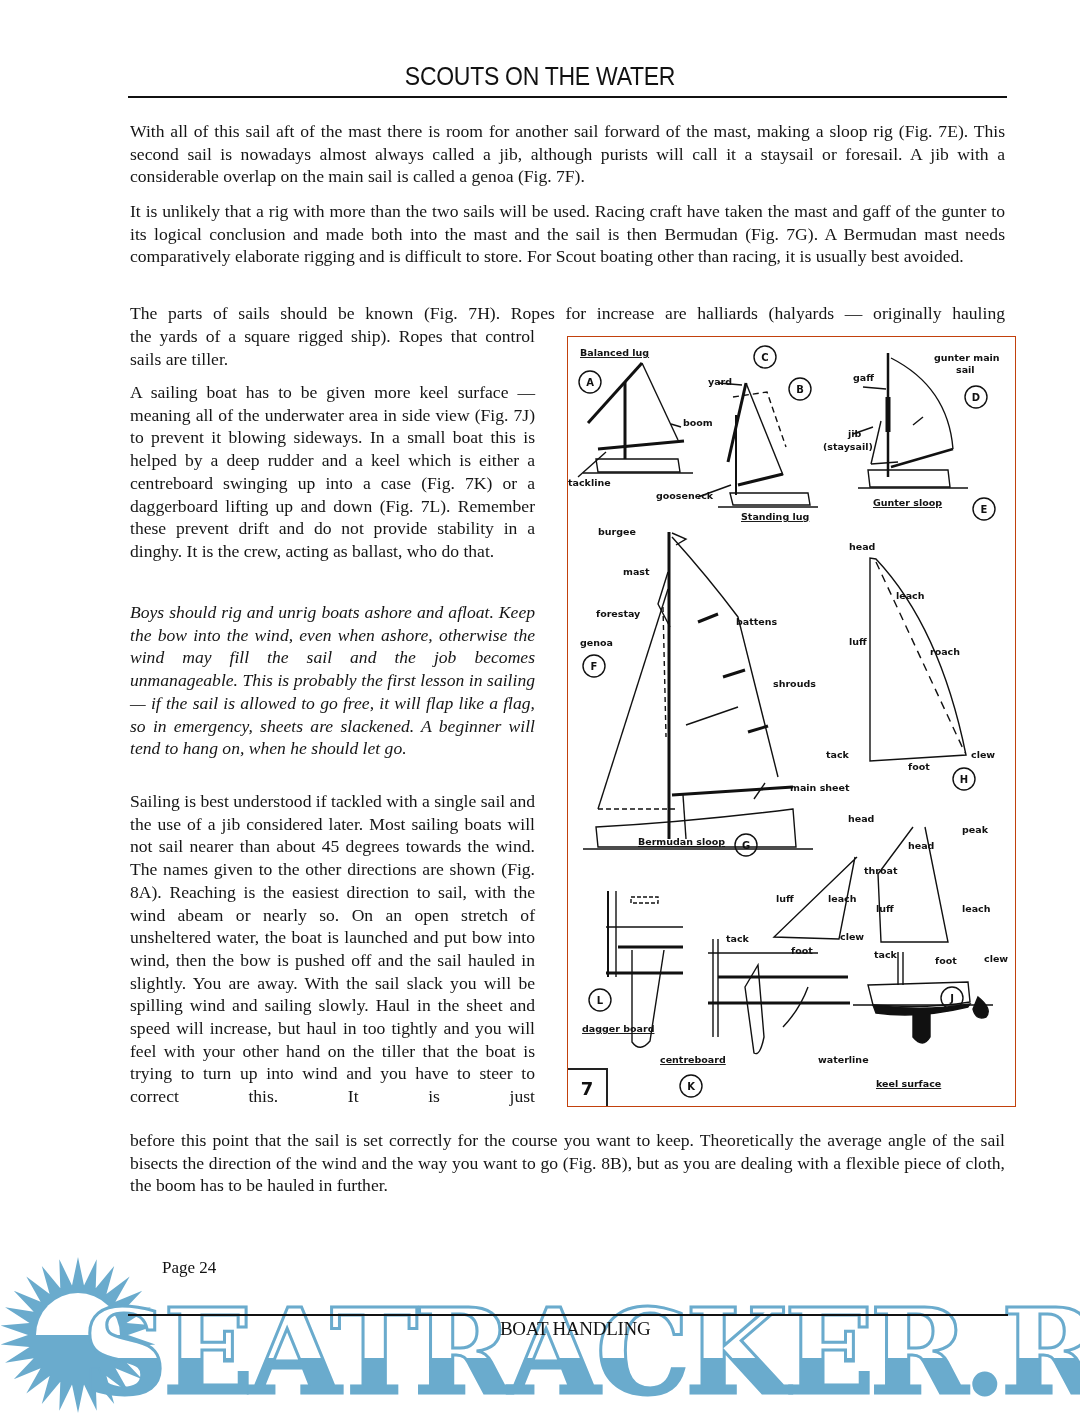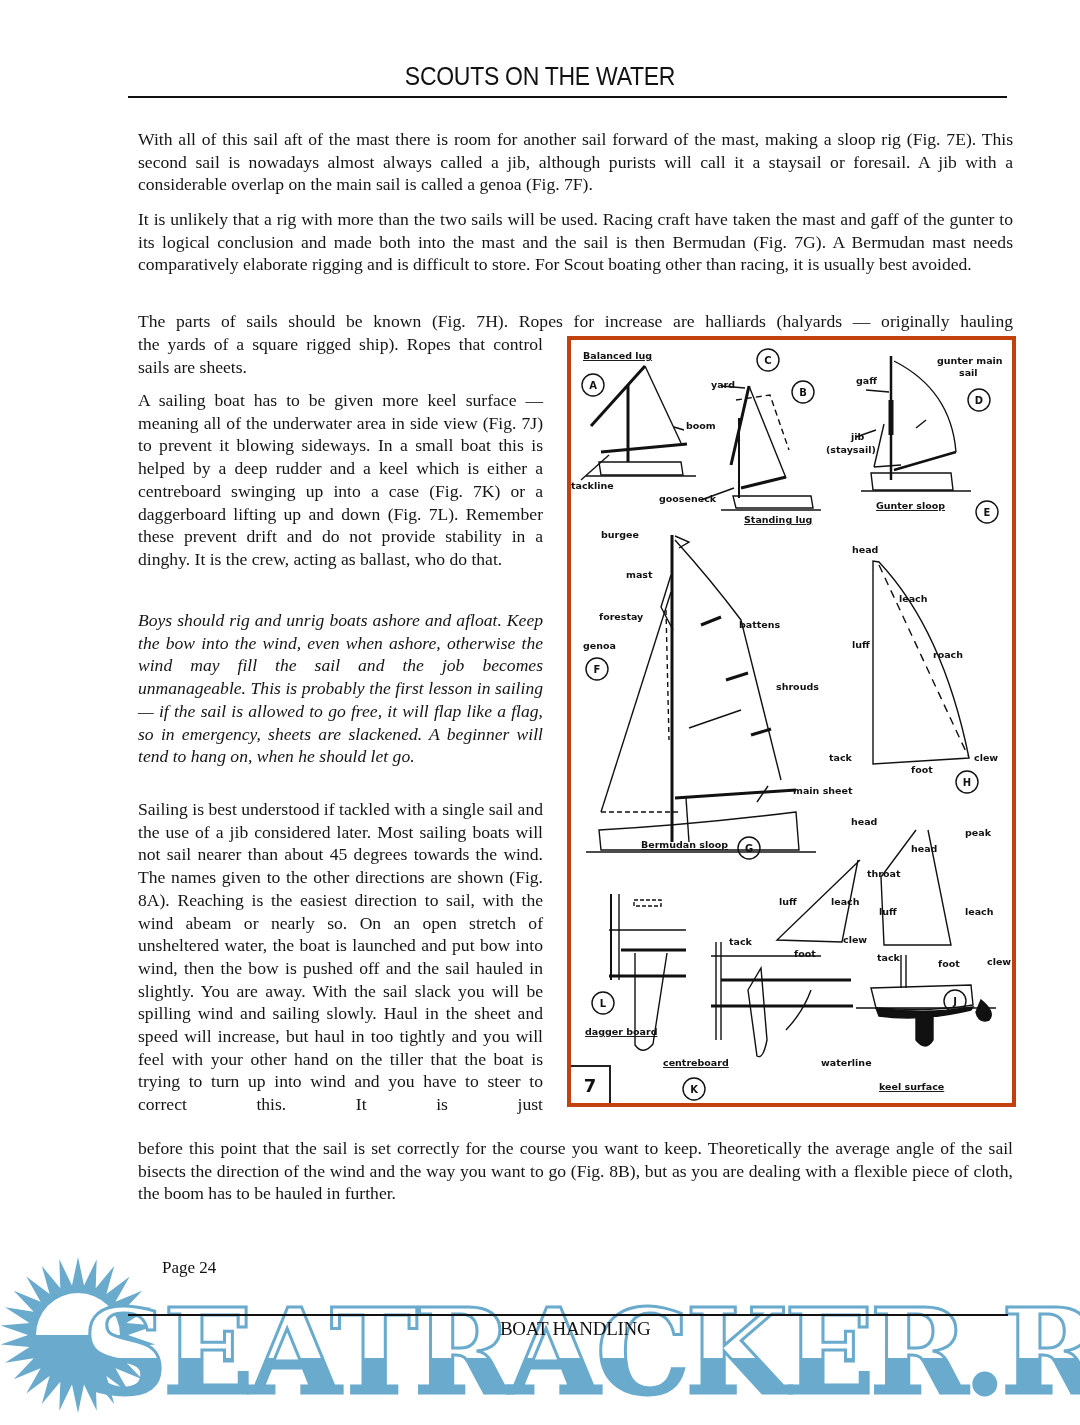--- a/index.html
+++ b/index.html
@@ -7,35 +7,35 @@
   .page-header {
     position: absolute; left: 0; width: 1080px; top: 62px; text-align: center;
     font-family: "Liberation Sans", sans-serif; font-size: 25px; letter-spacing: -0.3px;
     transform: scaleX(0.92); transform-origin: center; color: #111;
   }
   .header-rule { position: absolute; left: 128px; width: 879px; top: 96px; height: 2px; background: #111; }
   .body-text {
     font-family: "Liberation Serif", serif; font-size: 17.6px; line-height: 22.7px;
     text-align: justify; color: #151515;
   }
-  .para { position: absolute; margin: 8px; }
+  .para { position: absolute; margin: 0; }
   .full { left: 130px; width: 875px; }
   .narrow { left: 130px; width: 405px; }
   #p1 { top: 120px; }
   #p2 { top: 200px; }
   #p3a { top: 302px; }
   #p3b { top: 325px; }
   #p4 { top: 381px; }
   #p5 { top: 601px; font-style: italic; }
   #p6 { top: 790px; }
   #p6b { top: 1129px; }
 
   .figure {
     position: absolute; left: 567px; top: 336px; width: 449px; height: 771px;
-    border: 4px solid #c2410c; box-sizing: border-box; background: #fff;
+    border: 1px solid #c2410c; box-sizing: border-box; background: #fff;
   }
   .figure svg { position: absolute; left: 0; top: 0; }
   .fig-num-box { position: absolute; left: 0; bottom: 0; width: 40px; height: 38px; border-top: 2px solid #222; border-right: 2px solid #222; box-sizing: border-box;
     font-family: "DejaVu Sans", sans-serif; font-size: 18px; font-weight: bold; display:flex; align-items:center; justify-content:center; }
   .lbl { font-family: "DejaVu Sans", sans-serif; font-weight: bold; font-size: 9.5px; fill: #111; }
   .circ-lbl { font-family: "DejaVu Sans", sans-serif; font-weight: bold; font-size: 10px; fill: #111; }
 
   .footer-rule { position: absolute; left: 128px; width: 880px; top: 1314px; height: 1.5px; background: #111; z-index: 3; }
   .footer-page { position: absolute; left: 162px; top: 1258px; font-family: "Liberation Serif", serif; font-size: 17px; z-index: 3; }
   .footer-section { position: absolute; left: 500px; top: 1318px; font-family: "Liberation Serif", serif; font-size: 19px; z-index: 3; letter-spacing: -0.3px; }
@@ -47,21 +47,21 @@
 </style>
 </head>
 <body>
 
 <div class="page-header">SCOUTS ON THE WATER</div>
 <div class="header-rule"></div>
 
 <p id="p1" class="para full body-text">With all of this sail aft of the mast there is room for another sail forward of the mast, making a sloop rig (Fig. 7E). This second sail is nowadays almost always called a jib, although purists will call it a staysail or foresail. A jib with a considerable overlap on the main sail is called a genoa (Fig. 7F).</p>
 <p id="p2" class="para full body-text">It is unlikely that a rig with more than the two sails will be used. Racing craft have taken the mast and gaff of the gunter to its logical conclusion and made both into the mast and the sail is then Bermudan (Fig. 7G). A Bermudan mast needs comparatively elaborate rigging and is difficult to store. For Scout boating other than racing, it is usually best avoided.</p>
 <p id="p3a" class="para full body-text" style="text-align:justify;text-align-last:justify;">The parts of sails should be known (Fig. 7H). Ropes for increase are halliards (halyards — originally hauling</p>
-<p id="p3b" class="para narrow body-text">the yards of a square rigged ship). Ropes that control sails are sheets.</p>
+<p id="p3b" class="para narrow body-text">the yards of a square rigged ship). Ropes that control sails are tiller.</p>
 <p id="p4" class="para narrow body-text">A sailing boat has to be given more keel surface — meaning all of the underwater area in side view (Fig. 7J) to prevent it blowing sideways. In a small boat this is helped by a deep rudder and a keel which is either a centreboard swinging up into a case (Fig. 7K) or a daggerboard lifting up and down (Fig. 7L). Remember these prevent drift and do not provide stability in a dinghy. It is the crew, acting as ballast, who do that.</p>
 <p id="p5" class="para narrow body-text">Boys should rig and unrig boats ashore and afloat. Keep the bow into the wind, even when ashore, otherwise the wind may fill the sail and the job becomes unmanageable. This is probably the first lesson in sailing — if the sail is allowed to go free, it will flap like a flag, so in emergency, sheets are slackened. A beginner will tend to hang on, when he should let go.</p>
 <p id="p6" class="para narrow body-text" style="text-align-last:justify;">Sailing is best understood if tackled with a single sail and the use of a jib considered later. Most sailing boats will not sail nearer than about 45 degrees towards the wind. The names given to the other directions are shown (Fig. 8A). Reaching is the easiest direction to sail, with the wind abeam or nearly so. On an open stretch of unsheltered water, the boat is launched and put bow into wind, then the bow is pushed off and the sail hauled in slightly. You are away. With the sail slack you will be spilling wind and sailing slowly. Haul in the sheet and speed will increase, but haul in too tightly and you will feel with your other hand on the tiller that the boat is trying to turn up into wind and you have to steer to correct this. It is just</p>
 <p id="p6b" class="para full body-text">before this point that the sail is set correctly for the course you want to keep. Theoretically the average angle of the sail bisects the direction of the wind and the way you want to go (Fig. 8B), but as you are dealing with a flexible piece of cloth, the boom has to be hauled in further.</p>
 
 <div class="figure">
   <svg width="445" height="767" viewBox="0 0 445 767">
     <g stroke="#111" fill="none" stroke-width="1.4">
 
       <line x1="20" y1="86" x2="74" y2="26" stroke-width="3"></line>

